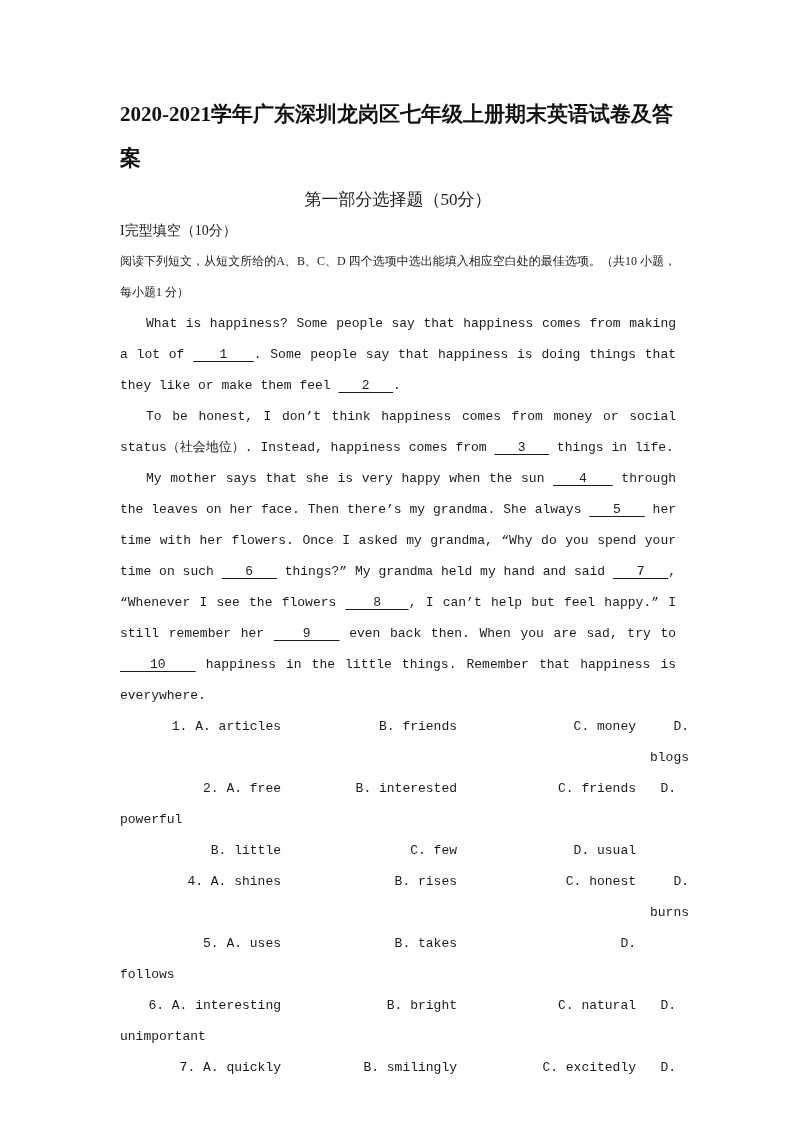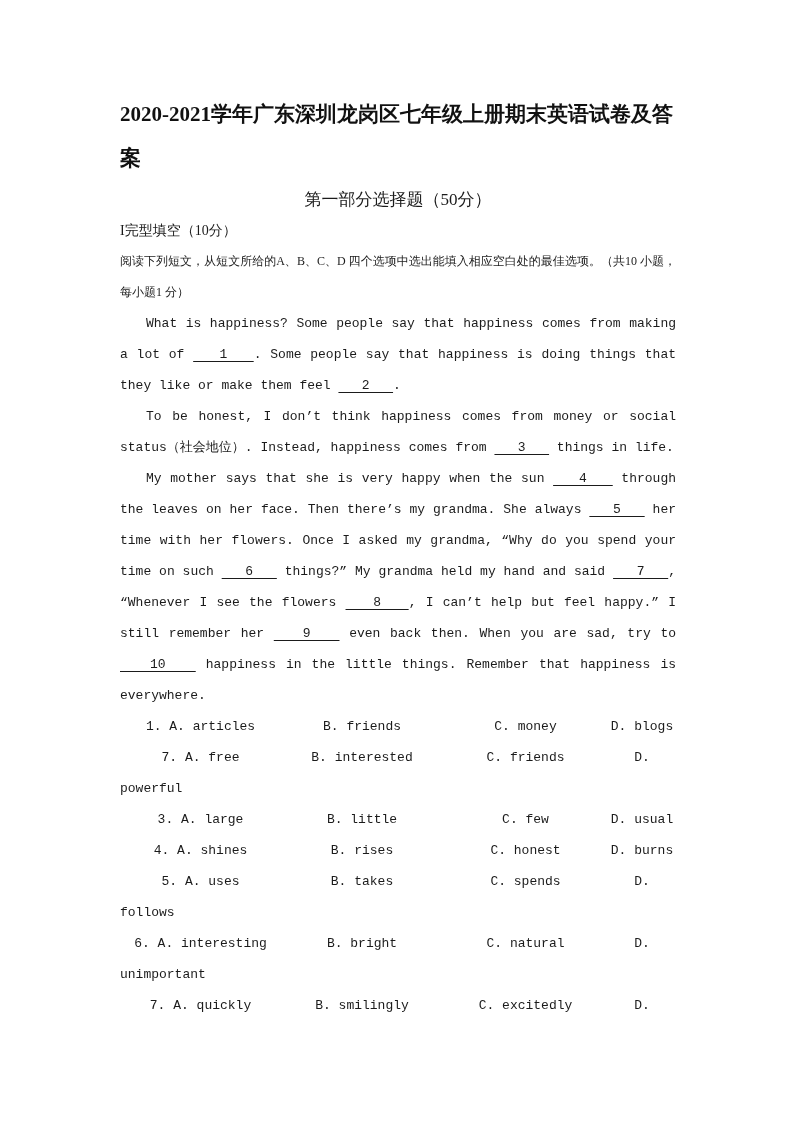--- a/index.html
+++ b/index.html
@@ -56,21 +56,22 @@
 
   .blank {
     white-space: pre;
     text-decoration: underline;
     text-underline-offset: 3px;
   }
 
   .opt-row {
     display: grid;
     grid-template-columns: 161px 162px 165px 1fr;
-    text-align: center;
+    text-align: right;
+    gap: 14px;
   }
 
   .opt-cell { display: block; }
 
   .opt-wrap { text-align: left; }
 </style>
 </head>
 <body>
 
 <div class="page">
@@ -89,42 +90,40 @@
     </div>
 
   <div>
       <div class="opt-row">
         <span class="opt-cell">1. A. articles</span>
         <span class="opt-cell">B. friends</span>
         <span class="opt-cell">C. money</span>
         <span class="opt-cell">D. blogs</span>
       </div>
       <div class="opt-row">
-        <span class="opt-cell">7. A. free</span>
+        <span class="opt-cell">2. A. free</span>
         <span class="opt-cell">B. interested</span>
         <span class="opt-cell">C. friends</span>
         <span class="opt-cell">D.</span>
       </div>
       <div class="opt-wrap">powerful</div>
       <div class="opt-row">
-        <span class="opt-cell">3. A. large</span>
         <span class="opt-cell">B. little</span>
         <span class="opt-cell">C. few</span>
         <span class="opt-cell">D. usual</span>
       </div>
       <div class="opt-row">
         <span class="opt-cell">4. A. shines</span>
         <span class="opt-cell">B. rises</span>
         <span class="opt-cell">C. honest</span>
         <span class="opt-cell">D. burns</span>
       </div>
       <div class="opt-row">
         <span class="opt-cell">5. A. uses</span>
         <span class="opt-cell">B. takes</span>
-        <span class="opt-cell">C. spends</span>
         <span class="opt-cell">D.</span>
       </div>
       <div class="opt-wrap">follows</div>
       <div class="opt-row">
         <span class="opt-cell">6. A. interesting</span>
         <span class="opt-cell">B. bright</span>
         <span class="opt-cell">C. natural</span>
         <span class="opt-cell">D.</span>
       </div>
       <div class="opt-wrap">unimportant</div>

